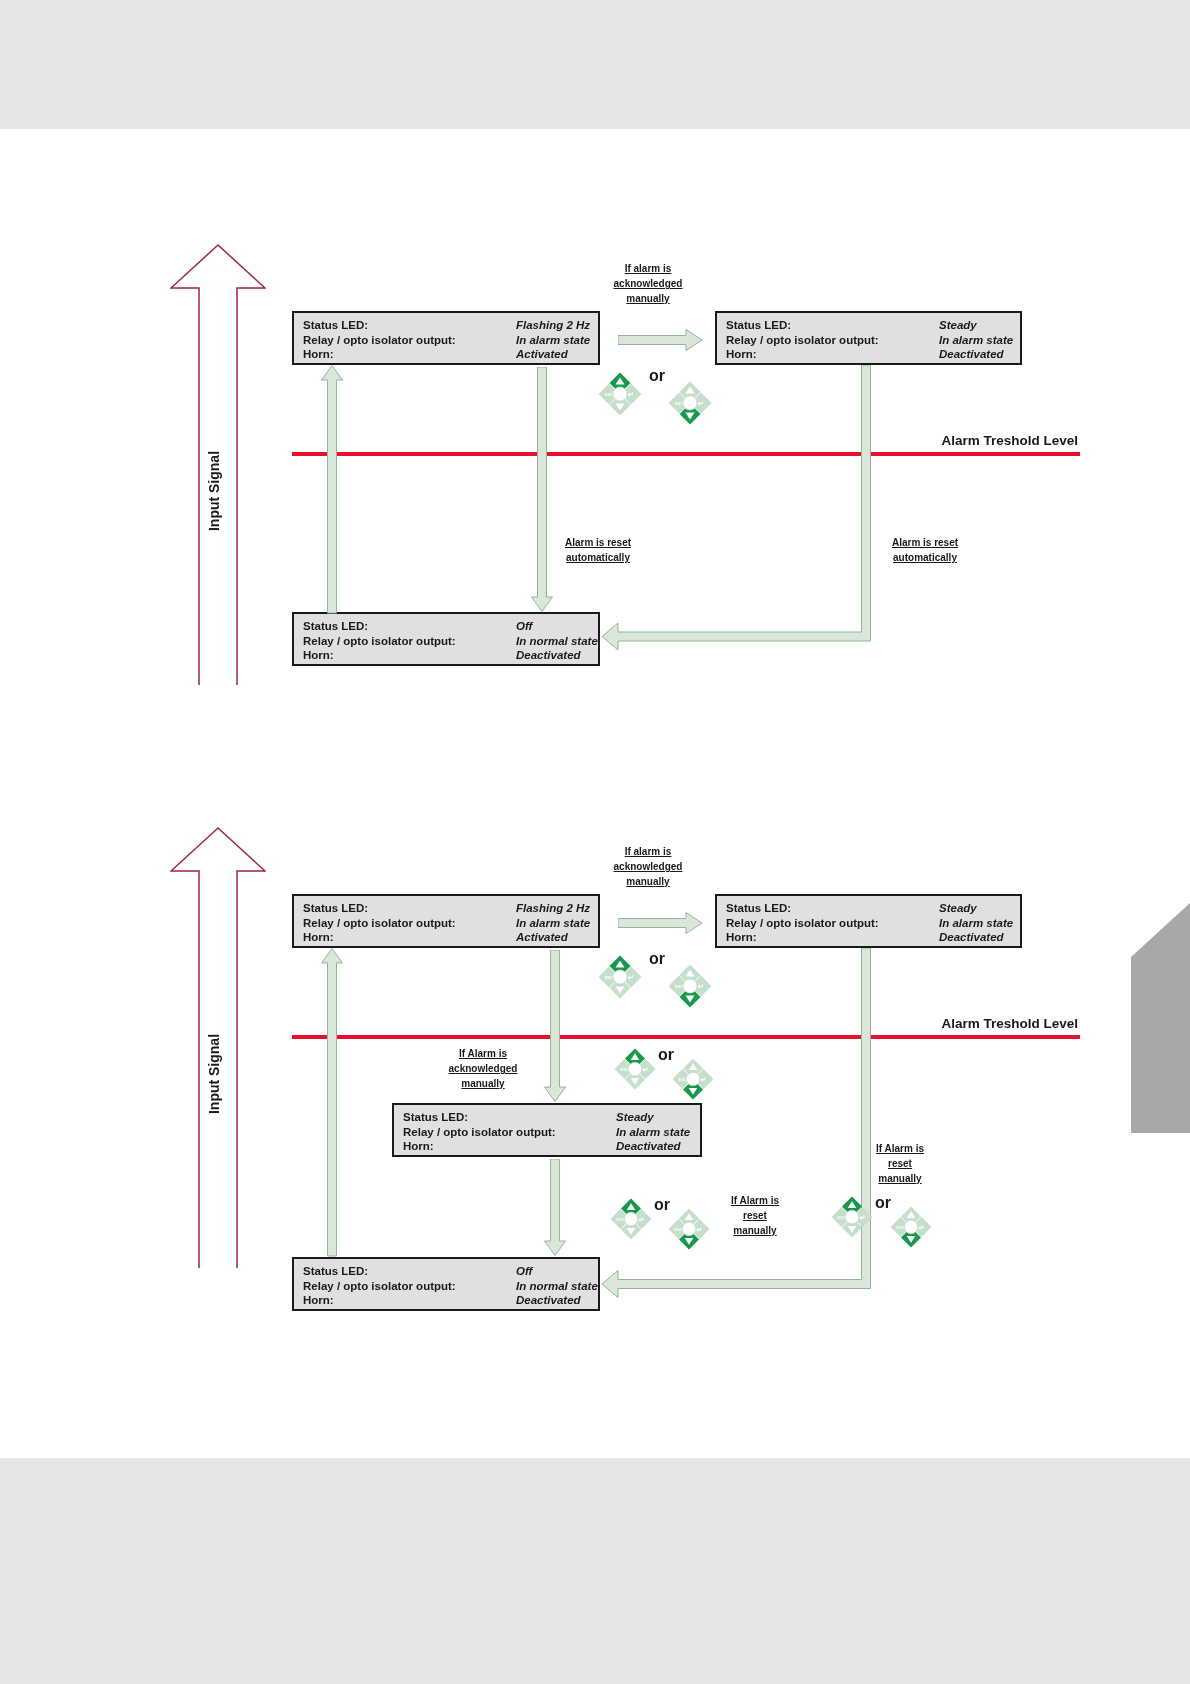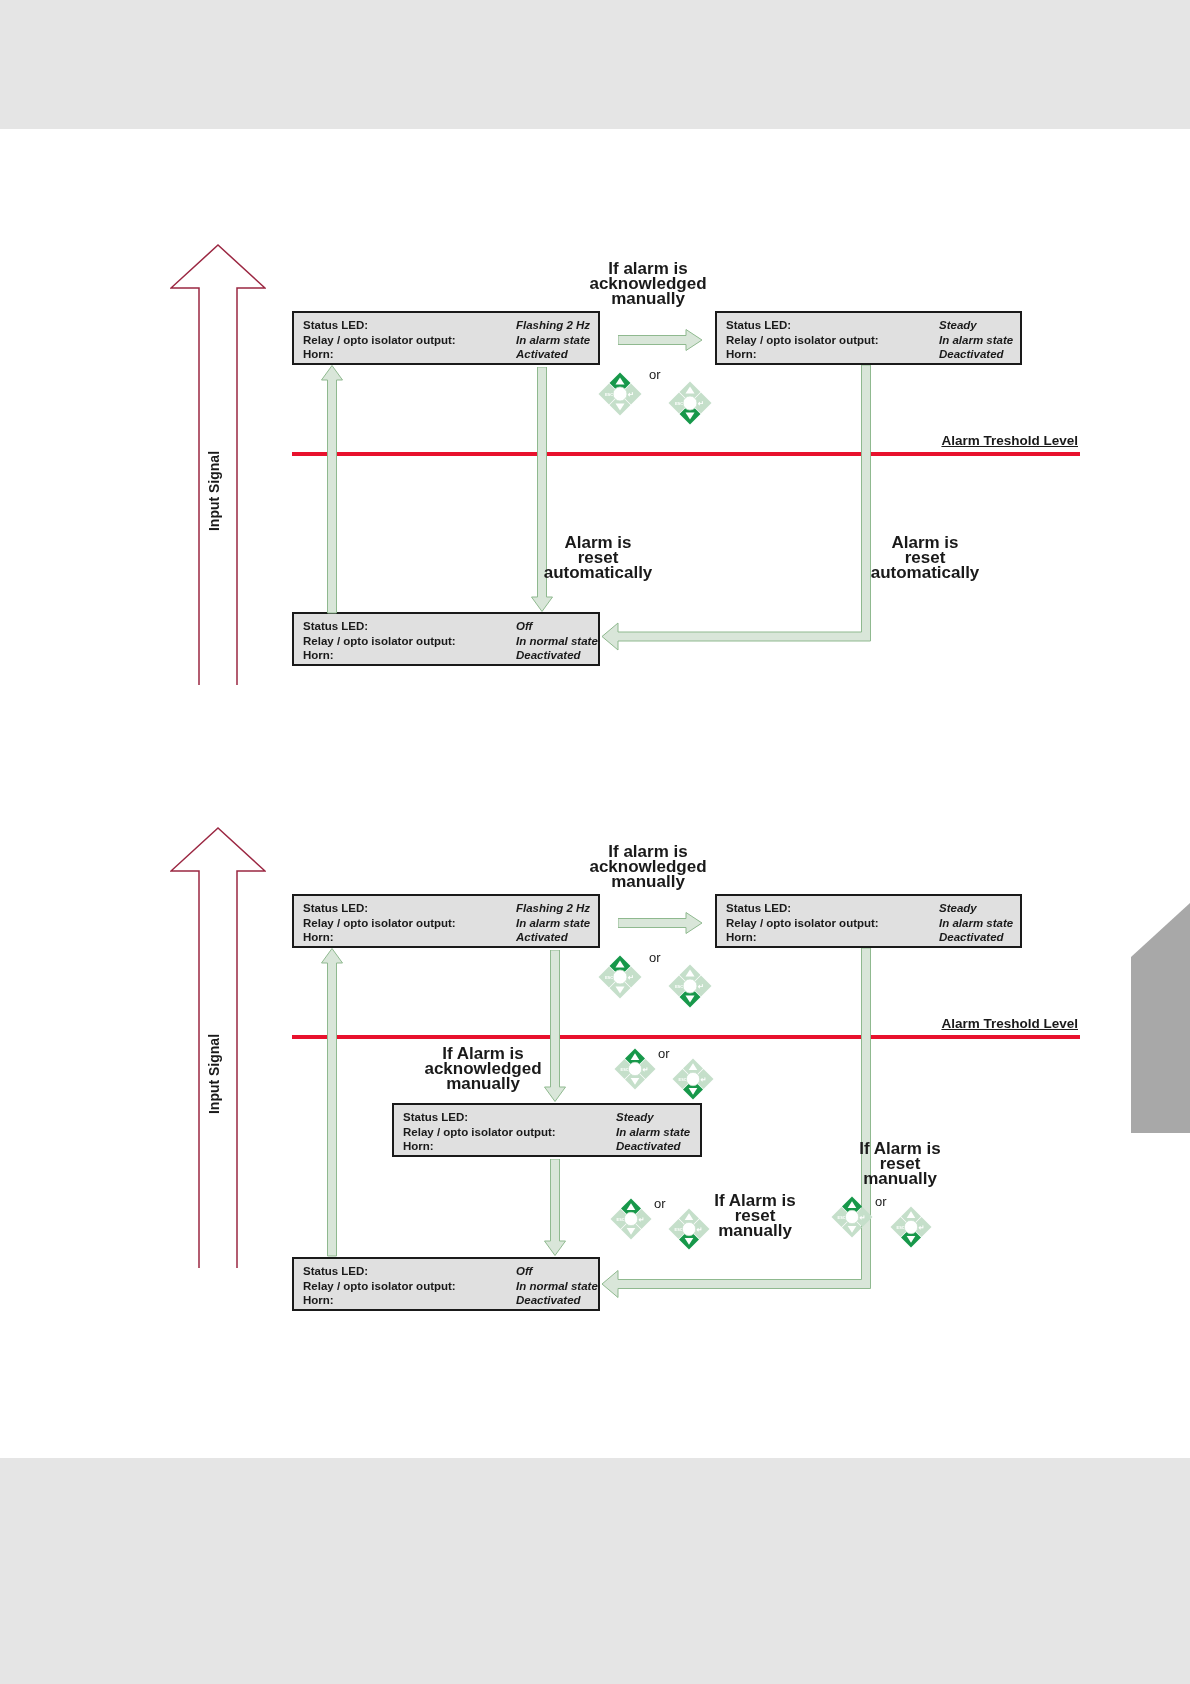--- a/index.html
+++ b/index.html
@@ -5,25 +5,25 @@
   html,body{margin:0;padding:0;background:#ffffff;}
   #stage{position:relative;width:1190px;height:1684px;background:#ffffff;overflow:hidden;
          font-family:"Liberation Sans",sans-serif;color:#1a1a1a;}
   .band{position:absolute;left:0;width:1190px;background:#e5e5e5;}
   .abs{position:absolute;}
   .sbox{position:absolute;background:#e0e0e0;border:2px solid #1a1a1a;box-sizing:border-box;
         padding:5px 9px;display:flex;flex-direction:column;justify-content:flex-start;}
   .srow{display:flex;font-size:11.5px;font-weight:700;line-height:14.6px;white-space:nowrap;}
   .slabel{width:213px;flex:0 0 213px;}
   .sval{flex:1;font-style:italic;}
-  .note{position:absolute;font-size:17px;font-weight:700;line-height:15px;text-align:center;
-        white-space:pre-line;}
-  .orlbl{position:absolute;font-size:13px;font-weight:400;}
+  .note{position:absolute;font-size:10px;font-weight:700;line-height:15px;text-align:center;
+        white-space:pre-line;text-decoration:underline;}
+  .orlbl{position:absolute;font-size:16px;font-weight:700;}
   .redline{position:absolute;height:4px;background:#e8112d;}
-  .thrlbl{position:absolute;font-size:13.5px;font-weight:700;text-align:right;text-decoration:underline;}
+  .thrlbl{position:absolute;font-size:13.5px;font-weight:700;text-align:right;}
   .siglbl{position:absolute;font-size:14px;font-weight:700;text-align:center;
           transform:rotate(-90deg);transform-origin:center;}
   .kp{position:absolute;}
   svg{display:block;}
   .corner{position:absolute;background:#a8a8a8;clip-path:polygon(0 23.5%,100% 0,100% 100%,0 100%);}
 </style>
 </head>
 <body>
 
 <div id="stage">

